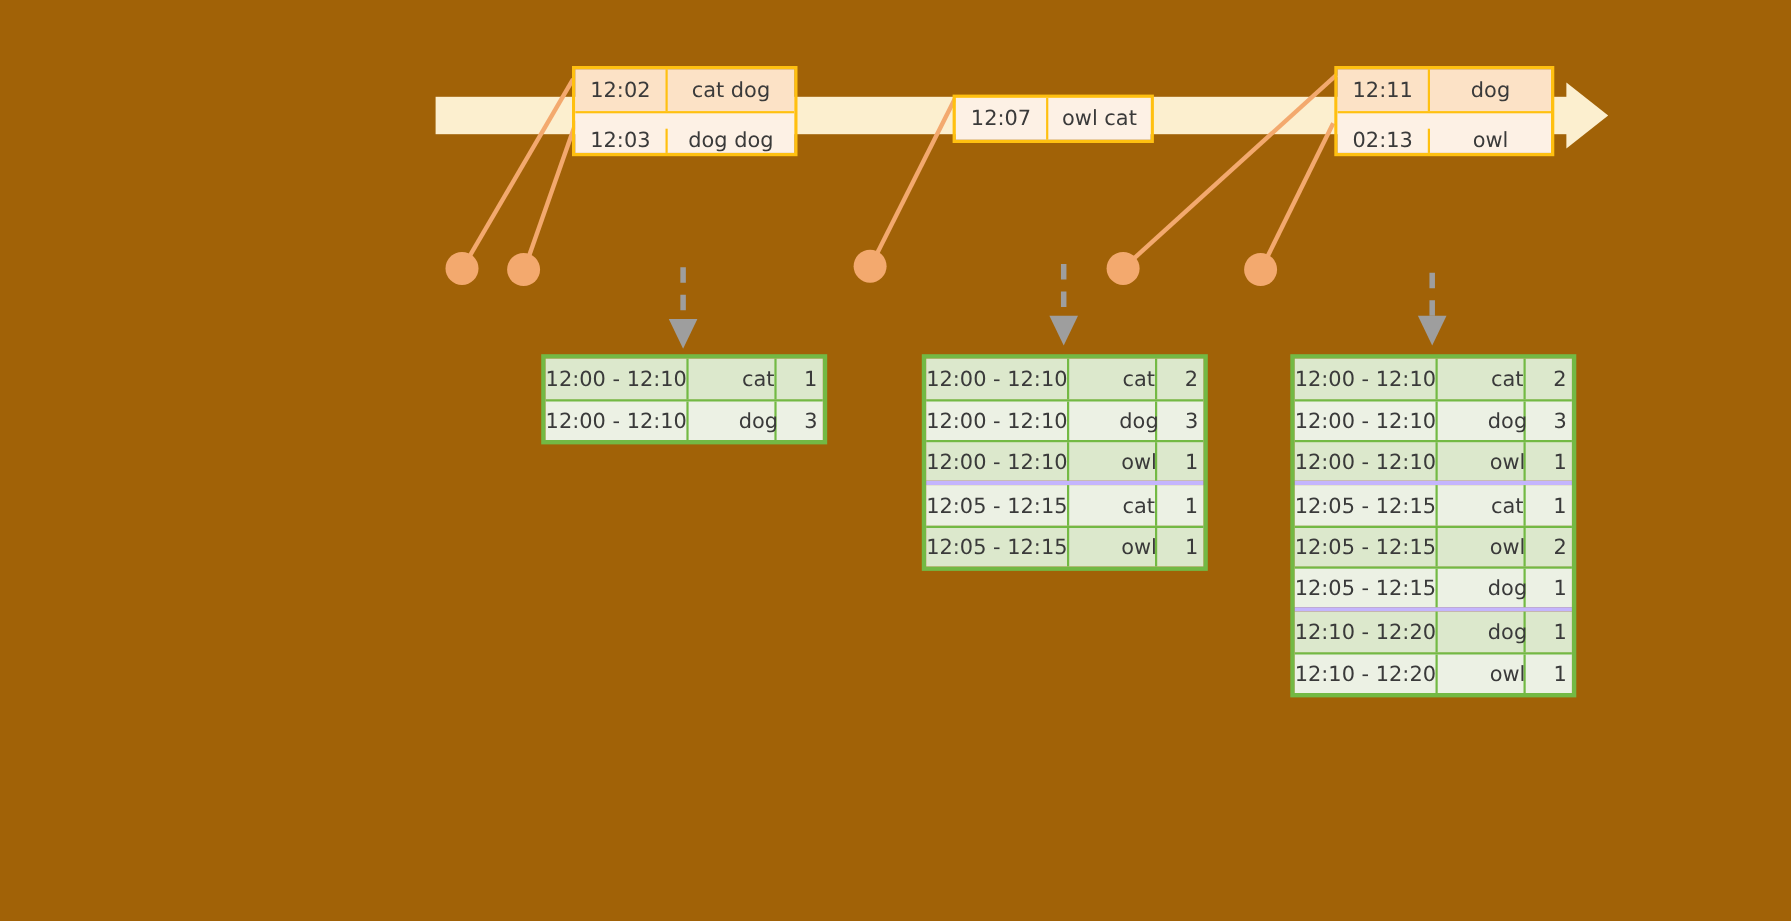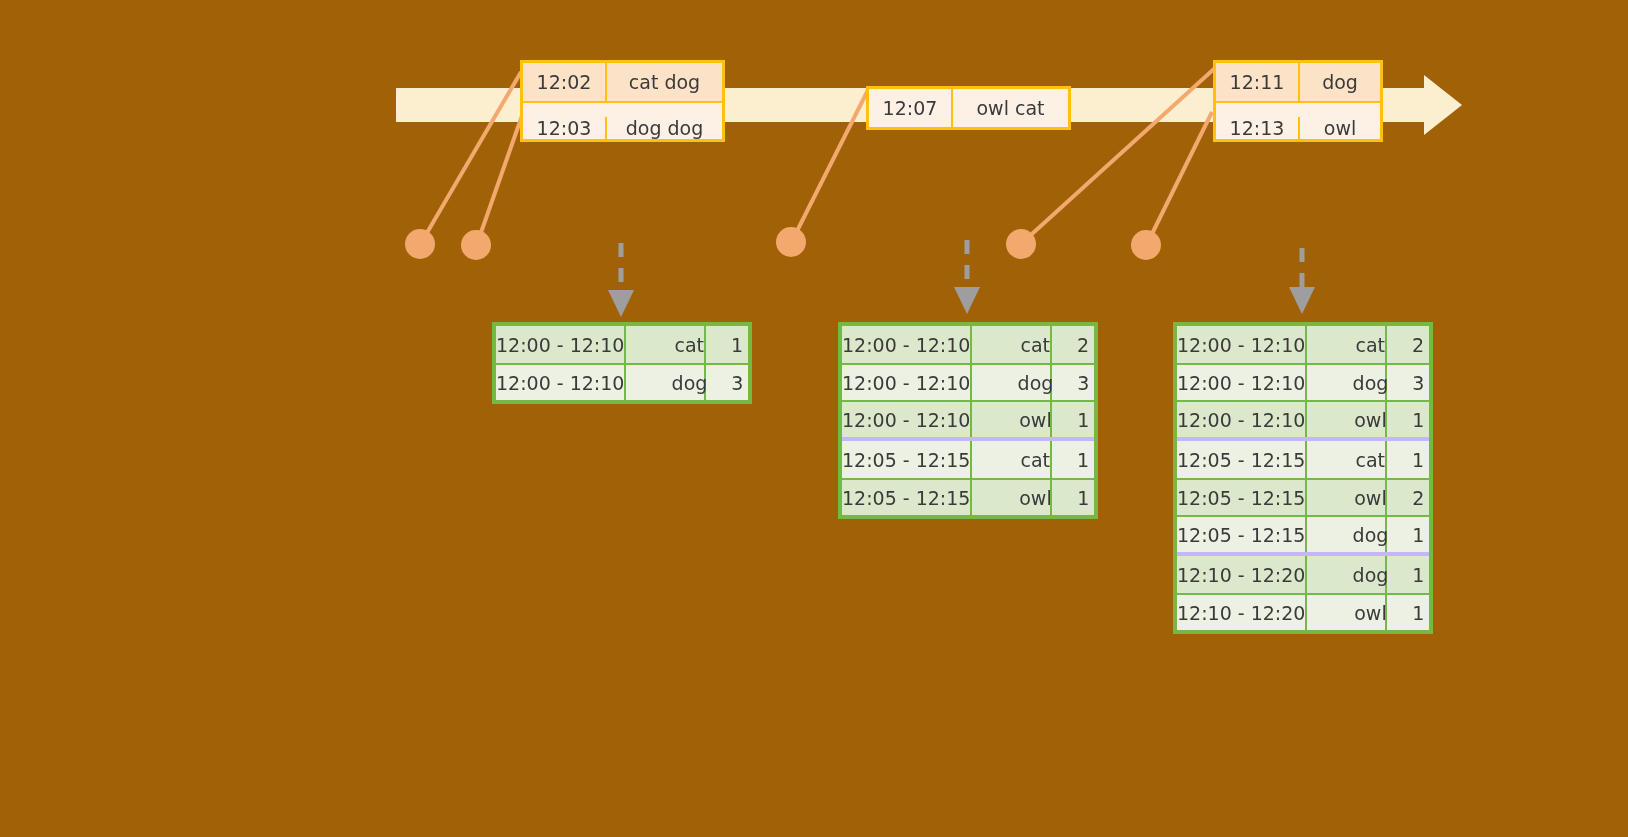--- a/index.html
+++ b/index.html
@@ -125,34 +125,34 @@
     <div class="event-row shade-a">
       <div class="event-time">12:02</div>
       <div class="event-words">cat dog</div>
     </div>
     <div class="event-row shade-b">
       <div class="event-time">12:03</div>
       <div class="event-words">dog dog</div>
     </div>
   </div>
 
-  <div class="event-box" style="left:866px; top:86px; width:205px;">
+  <div class="event-box" style="left:866px; top:86px; width:183px;">
     <div class="event-row shade-b">
       <div class="event-time">12:07</div>
       <div class="event-words">owl cat</div>
     </div>
   </div>
 
-  <div class="event-box" style="left:1213px; top:60px; width:170px;">
+  <div class="event-box" style="left:1213px; top:60px; width:200px;">
     <div class="event-row shade-a">
       <div class="event-time">12:11</div>
       <div class="event-words">dog</div>
     </div>
     <div class="event-row shade-b">
-      <div class="event-time">12:13</div>
+      <div class="event-time">02:13</div>
       <div class="event-words">owl</div>
     </div>
   </div>
 
   <div class="result-table" style="left:492px; top:322px; width:260px;">
     <div class="rt-group">
       <div class="rt-row shade-a">
         <div class="rt-win" style="width:148px">12:00 - 12:10</div>
         <div class="rt-key">cat</div>
         <div class="rt-cnt">1</div>

